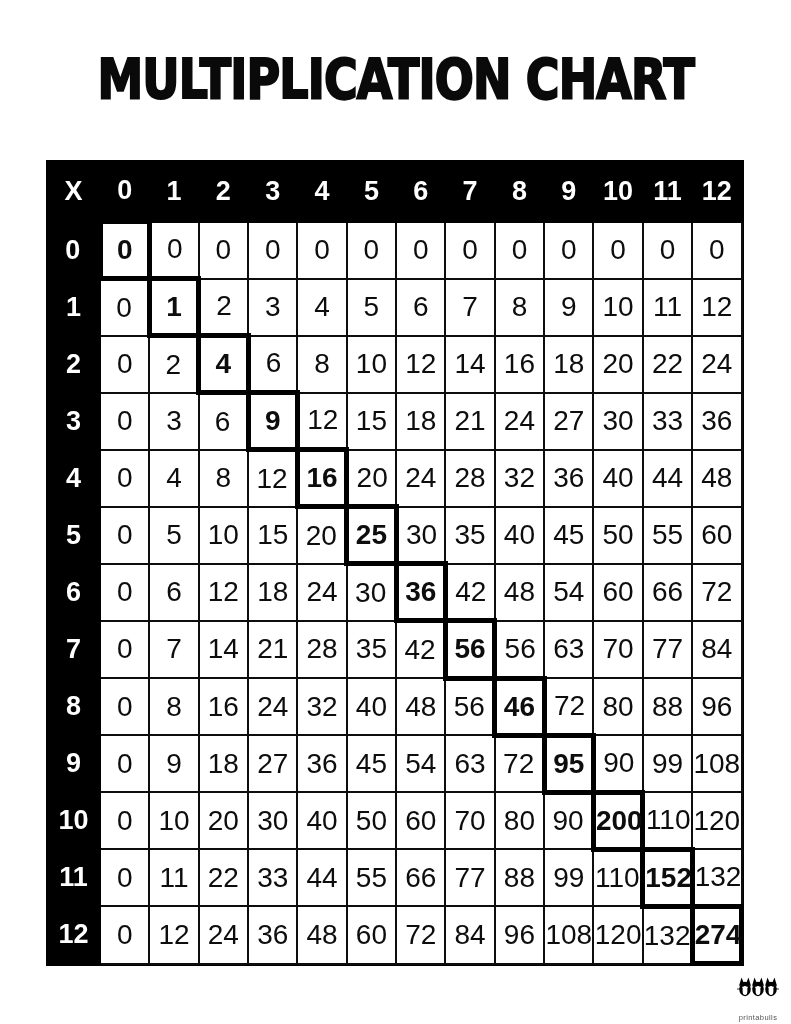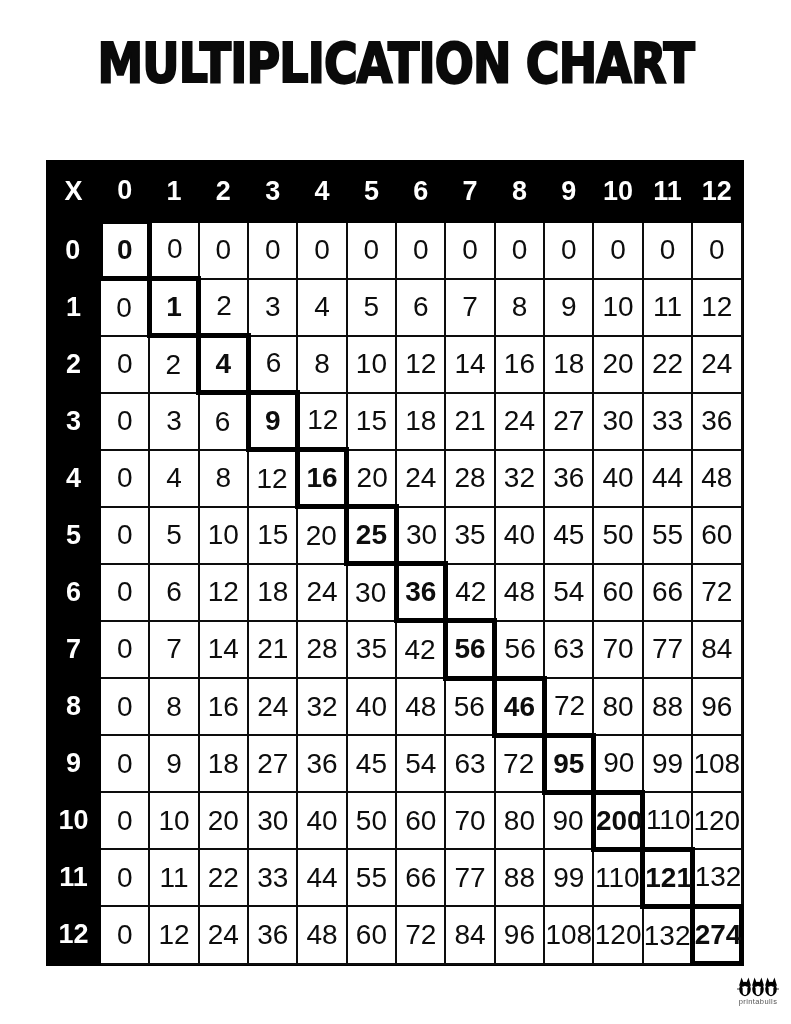--- a/index.html
+++ b/index.html
@@ -5,21 +5,21 @@
   html,body{margin:0;padding:0;}
   body{
     width:791px;height:1024px;
     background:#ffffff;
     position:relative;
     font-family:"Liberation Sans", sans-serif;
     overflow:hidden;
   }
   
   .title-wrap{
-    position:absolute;top:32px;left:0;width:791px;
+    position:absolute;top:48px;left:0;width:791px;
     text-align:center;
   }
   .title-text{
     display:inline-block;
     font-family:"DejaVu Sans", sans-serif;
     font-weight:bold;
     font-size:56px;
     line-height:1.1;
     color:#0a0a0a;
     letter-spacing:-1px;
@@ -73,21 +73,21 @@
   
   .logo{
     position:absolute;
     left:733px;top:977px;
     width:50px;
     text-align:center;
   }
   .logo .dogs{display:block;margin:0 auto;}
   .logo .logo-text{
     display:block;
-    margin-top:0px;
+    margin-top:16px;
     font-size:7.5px;
     letter-spacing:0.4px;
     color:#555555;
     font-family:"Liberation Sans", sans-serif;
   }
 </style>
 </head>
 <body>
 
 <div class="title-wrap">
@@ -312,21 +312,21 @@
         <td>11</td>
         <td>22</td>
         <td>33</td>
         <td>44</td>
         <td>55</td>
         <td>66</td>
         <td>77</td>
         <td>88</td>
         <td>99</td>
         <td>110</td>
-        <td class="diag">121</td>
+        <td class="diag">152</td>
         <td>132</td>
       </tr>
       <tr>
         <th>12</th>
         <td>0</td>
         <td>12</td>
         <td>24</td>
         <td>36</td>
         <td>48</td>
         <td>60</td>

